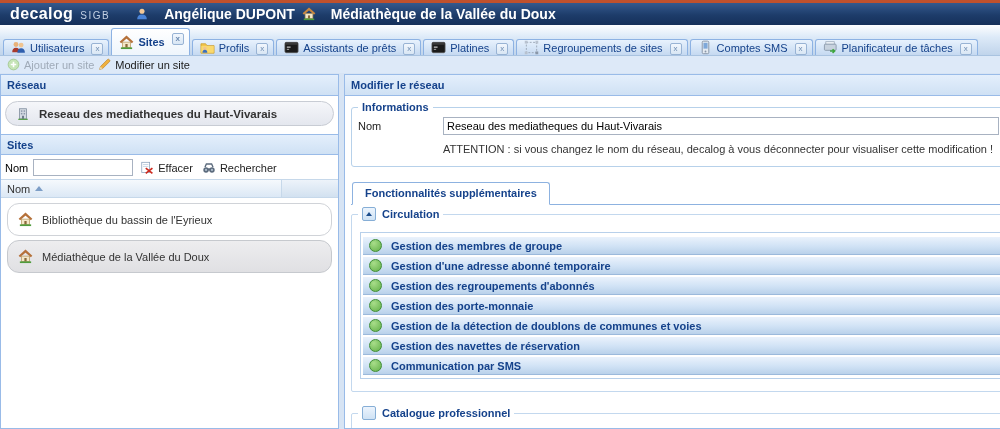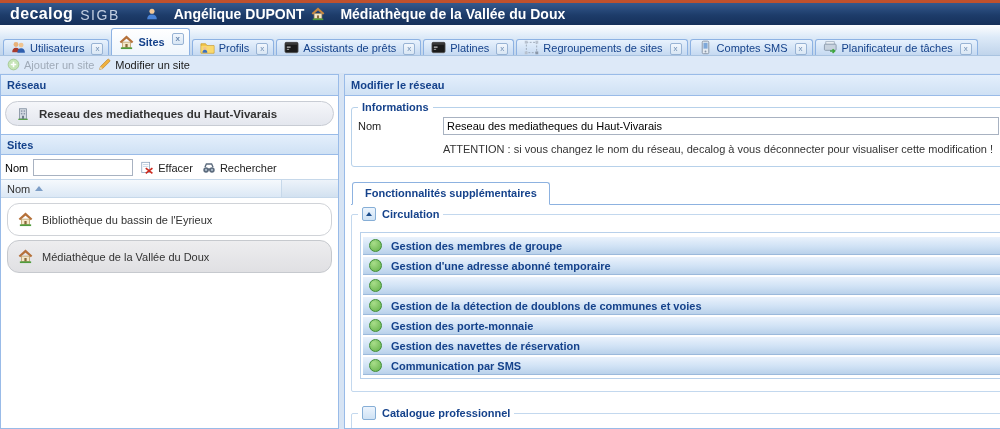--- a/index.html
+++ b/index.html
@@ -12,21 +12,21 @@
   svg { display:block; }
 
   
   .top-stripe { height:3px; background:#c0512d; }
   .topbar {
     height:22px; display:flex; align-items:center; padding:0 10px; gap:7px;
     background:linear-gradient(180deg,#35598d 0%,#1d3c6a 55%,#16305a 100%);
     color:#fff;
   }
   .logo { font-size:16px; font-weight:bold; letter-spacing:.4px; }
-  .logo-suffix { font-size:14px; color:#c2cfe2; letter-spacing:1.5px; margin:2px 18px 0 0; }
+  .logo-suffix { font-size:10px; color:#c2cfe2; letter-spacing:1.5px; margin:2px 18px 0 0; }
   .topbar-item { display:flex; align-items:center; gap:15px; font-weight:bold; font-size:14px; cursor:pointer; }
 
   
   .tabbar {
     height:31px; display:flex; align-items:flex-end; padding-left:3px;
     background:linear-gradient(180deg,#fdfeff 0%,#ddeaf8 40%,#c0d4eb 100%);
     border-bottom:1px solid #a9c3e0;
   }
   .tab {
     display:flex; align-items:center; gap:4px; height:16px; padding:0 5px 0 7px;
@@ -409,28 +409,29 @@
           <div class="feature-row">
             <span class="green-dot"></span>
             <span>Gestion des membres de groupe</span>
           </div>
           <div class="feature-row">
             <span class="green-dot"></span>
             <span>Gestion d'une adresse abonné temporaire</span>
           </div>
           <div class="feature-row">
             <span class="green-dot"></span>
+            <span>Gestion des regroupements d'abonnés</span>
+          </div>
+          <div class="feature-row">
+            <span class="green-dot"></span>
+            <span>Gestion des porte-monnaie</span>
           </div>
           <div class="feature-row">
             <span class="green-dot"></span>
             <span>Gestion de la détection de doublons de communes et voies</span>
-          </div>
-          <div class="feature-row">
-            <span class="green-dot"></span>
-            <span>Gestion des porte-monnaie</span>
           </div>
           <div class="feature-row">
             <span class="green-dot"></span>
             <span>Gestion des navettes de réservation</span>
           </div>
           <div class="feature-row">
             <span class="green-dot"></span>
             <span>Communication par SMS</span>
           </div>
         </div>

